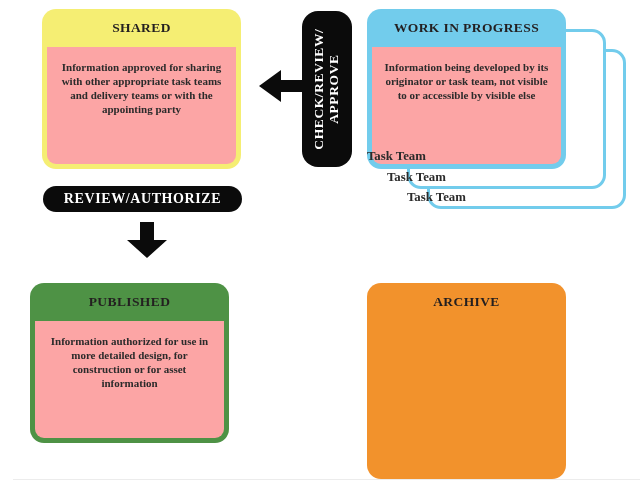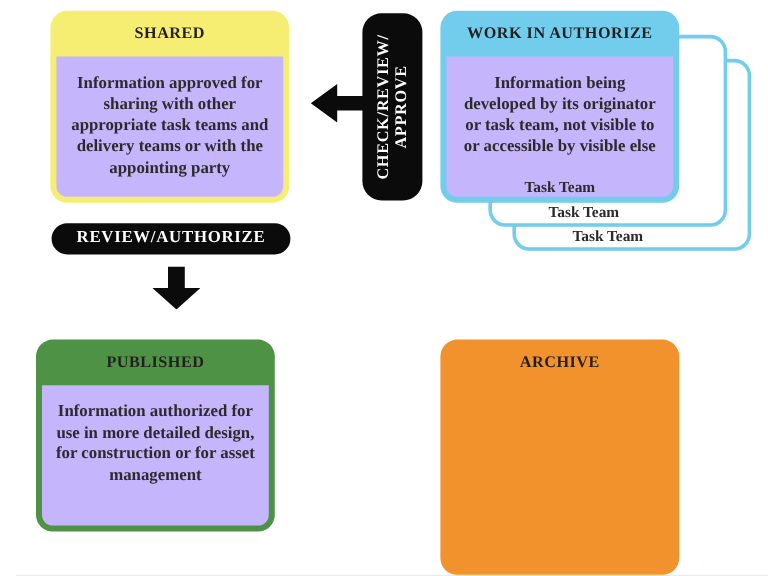--- a/index.html
+++ b/index.html
@@ -39,26 +39,26 @@
     align-items: center;
     justify-content: center;
     font-weight: bold;
     font-size: 13.5px;
     letter-spacing: 0.4px;
     color: #231f20;
   }
   .box .body {
     position: absolute;
     left: 5px; right: 5px; top: 38px; bottom: 5px;
-    background: #c4b5fd;
+    background: #fca5a5;
     border-radius: 0 0 9px 9px;
     padding: 14px 10px 24px 10px;
     box-sizing: border-box;
     text-align: center;
-    font-size: 14px;
+    font-size: 11px;
     line-height: 1.26;
     color: #2b2b2b;
     font-weight: bold;
   }
 
   
   #shared {
     left: 29px; top: 9px; width: 199px; height: 160px;
     background: #f5ee73;
   }
@@ -75,21 +75,21 @@
   #wip-back3 { left: 414px; top: 49px; width: 199px; height: 160px; }
   #wip-front {
     left: 354px; top: 9px; width: 199px; height: 160px;
     background: #72ccec;
   }
   .task-label {
     position: absolute;
     font-size: 12.8px;
     font-weight: bold;
     color: #2b2b2b;
-    text-align: center;
+    text-align: left;
     white-space: nowrap;
   }
   #task-1 { left: 354px; top: 149px; width: 199px; }
   #task-2 { left: 374px; top: 170px; width: 199px; }
   #task-3 { left: 394px; top: 190px; width: 199px; }
 
   
   #published {
     left: 17px; top: 283px; width: 199px; height: 160px;
     background: #4e9245;
@@ -149,21 +149,21 @@
   <div class="box" id="shared">
     <div class="hdr">SHARED</div>
     <div class="body">Information approved for sharing with other appropriate task teams and delivery teams or with the appointing party</div>
   </div>
 
   <div class="wip-back" id="wip-back3"></div>
   <div class="wip-back" id="wip-back2"></div>
   <div class="task-label" id="task-3">Task Team</div>
   <div class="task-label" id="task-2">Task Team</div>
   <div class="box" id="wip-front">
-    <div class="hdr">WORK IN AUTHORIZE</div>
+    <div class="hdr">WORK IN PROGRESS</div>
     <div class="body">Information being developed by its originator or task team, not visible to or accessible by visible else</div>
   </div>
   <div class="task-label" id="task-1">Task Team</div>
 
   <div class="banner" id="banner-check">
     <div class="vtext">
       <span>CHECK/REVIEW/</span><br>
       <span>APPROVE</span>
     </div>
   </div>
@@ -179,20 +179,20 @@
   </div>
 
   <div class="arrow-down-wrap">
     <svg class="arrow-svg" width="40" height="36" viewBox="0 0 40 36" aria-hidden="true">
       <path d="M13 0 H27 V18 H40 L20 36 L0 18 H13 Z" fill="#0b0b0b"></path>
     </svg>
   </div>
 
   <div class="box" id="published">
     <div class="hdr">PUBLISHED</div>
-    <div class="body">Information authorized for use in more detailed design, for construction or for asset management</div>
+    <div class="body">Information authorized for use in more detailed design, for construction or for asset information</div>
   </div>
 
   <div class="box" id="archive">
     <div class="hdr">ARCHIVE</div>
   </div>
 
 </div>
 
 </body></html>

